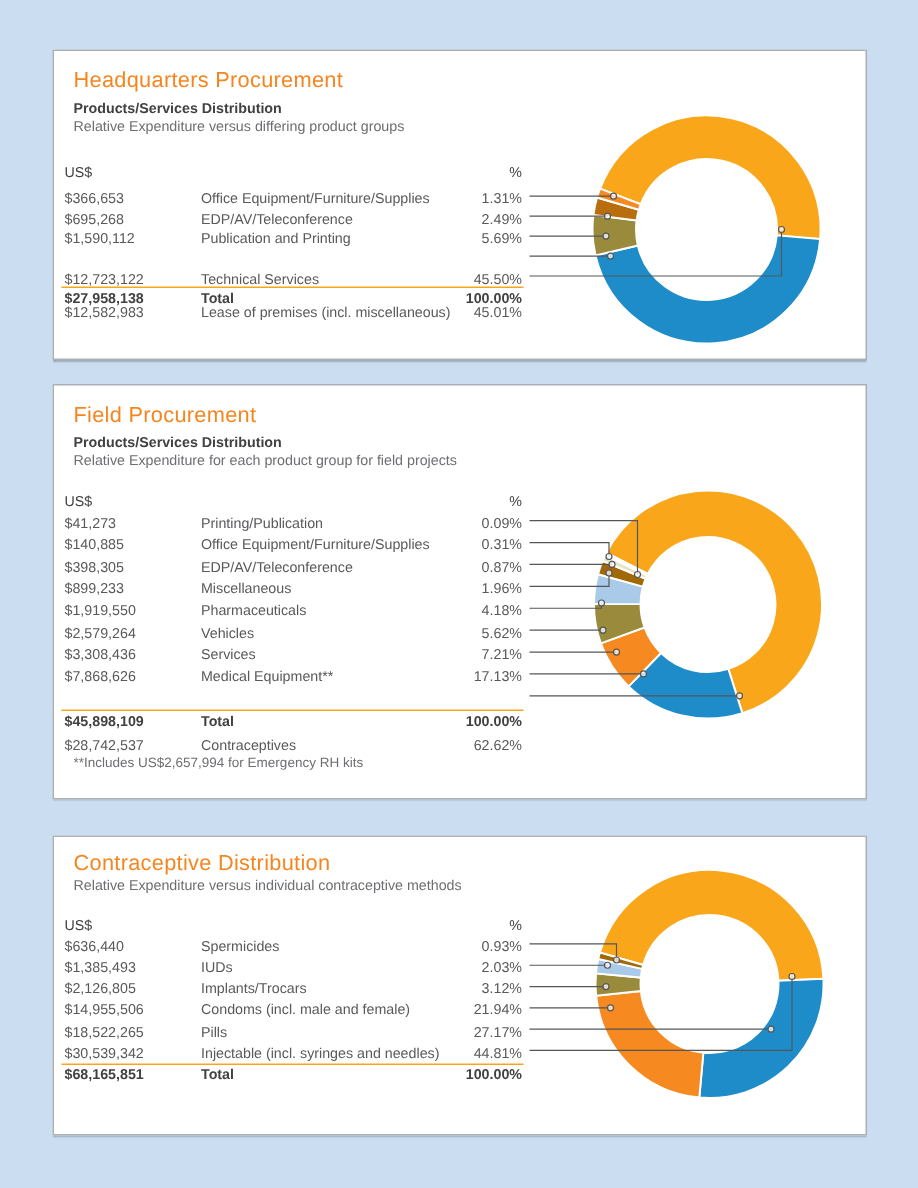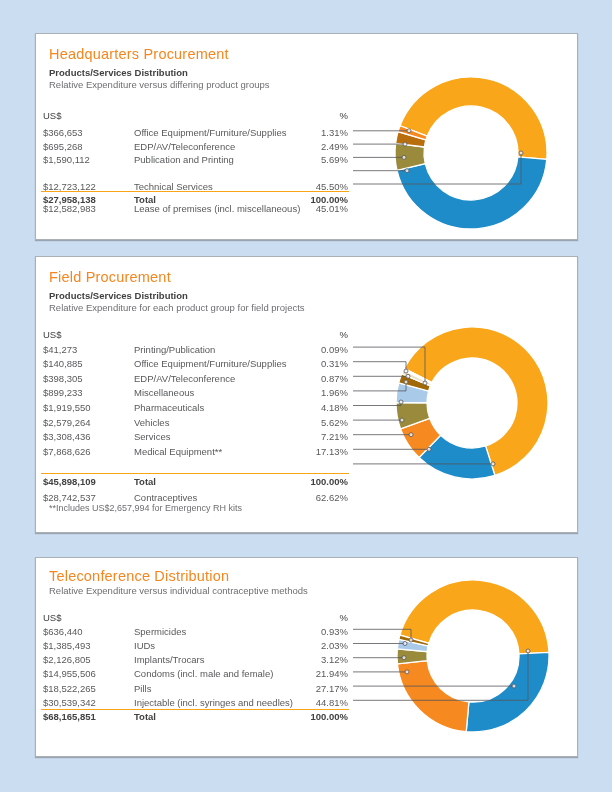--- a/index.html
+++ b/index.html
@@ -182,21 +182,21 @@
       <polyline points="317,177.7 375,177.7 375,177.7" fill="none" stroke="#55565A" stroke-width="0.8"></polyline>
       <circle cx="375" cy="177.7" r="2" fill="rgba(255,255,255,0.75)" stroke="#55565A" stroke-width="0.8"></circle>
       <polyline points="317,192.3 393,192.3 393,192.3" fill="none" stroke="#55565A" stroke-width="0.8"></polyline>
       <circle cx="393" cy="192.3" r="2" fill="rgba(255,255,255,0.75)" stroke="#55565A" stroke-width="0.8"></circle>
       <polyline points="317,206.89999999999998 457,206.89999999999998 457,206.9" fill="none" stroke="#55565A" stroke-width="0.8"></polyline>
       <circle cx="457" cy="206.9" r="2" fill="rgba(255,255,255,0.75)" stroke="#55565A" stroke-width="0.8"></circle>
     </svg>
 </section>
 
 <section class="card" id="card2">
-  <div class="title">Teleconference Distribution</div>
+  <div class="title">Contraceptive Distribution</div>
 
   <div class="sub">Relative Expenditure versus individual contraceptive methods</div>
   <div class="thead" style="top: 54px;">
     <span class="col-amt">US$</span>
     <span class="col-pct">%</span>
   </div>
   <div>
       <div class="trow" style="top: 67.8px;">
         <span class="col-amt">$636,440</span>
         <span class="col-item">Spermicides</span>

